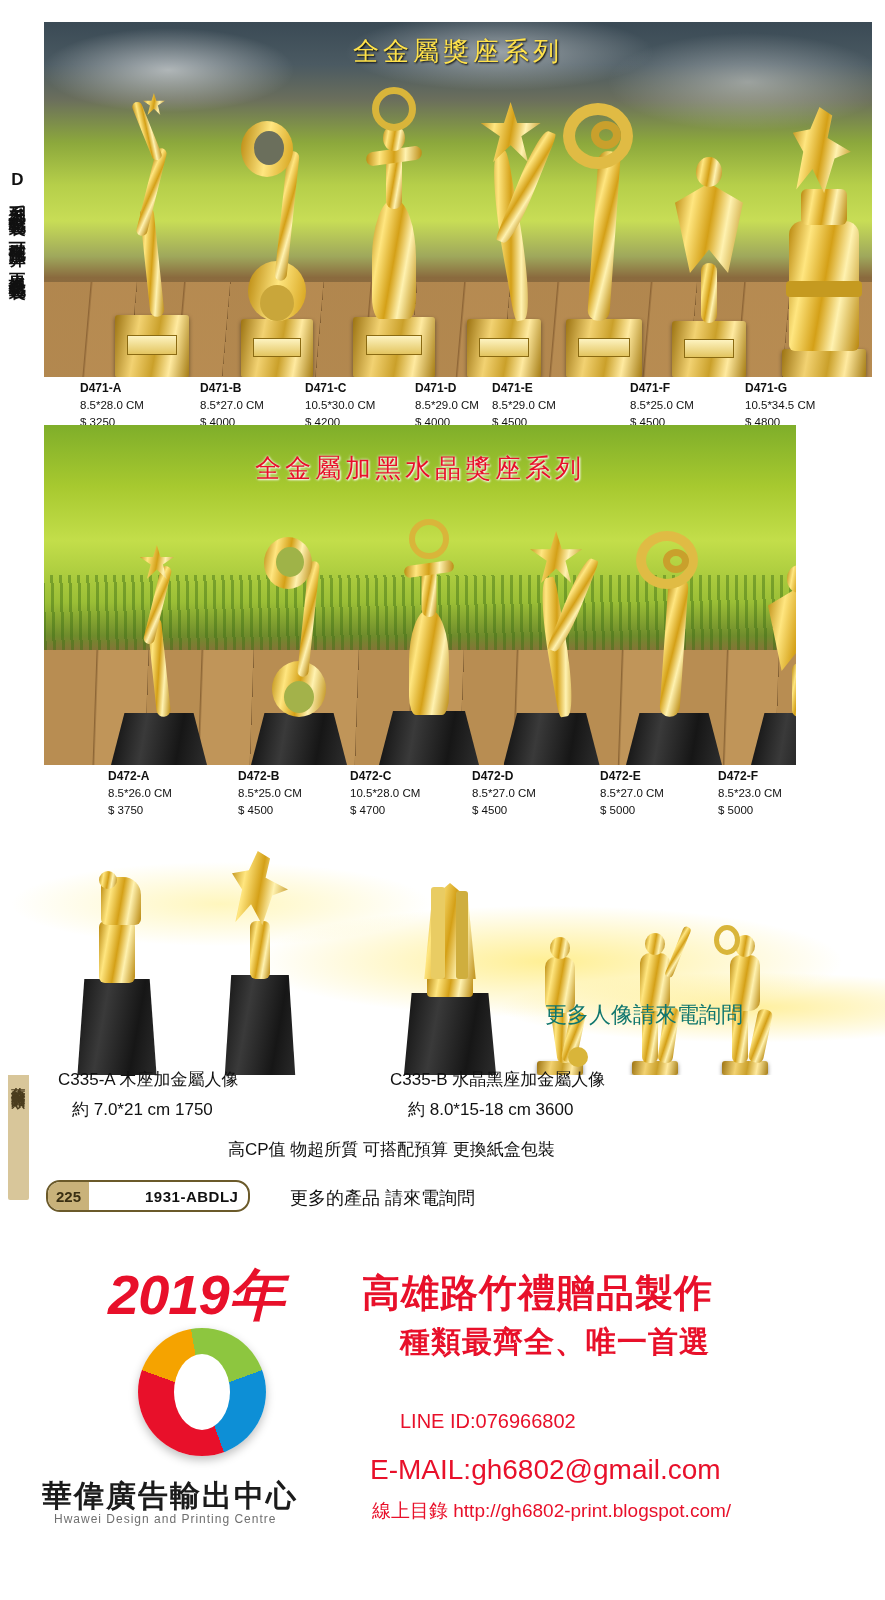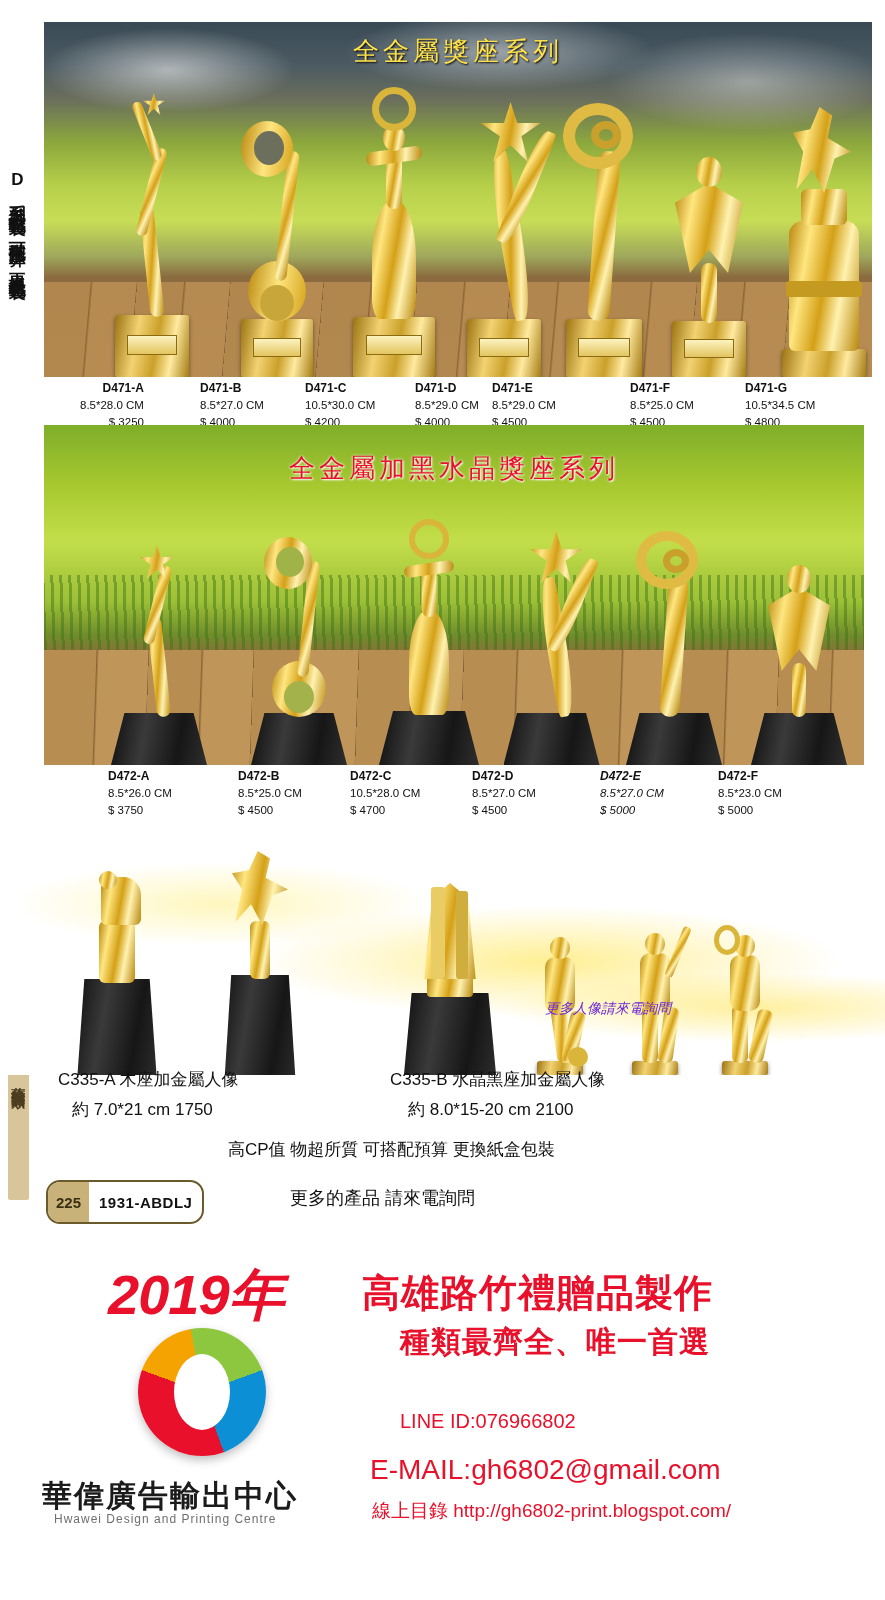--- a/index.html
+++ b/index.html
@@ -54,21 +54,21 @@
       radial-gradient(ellipse 200px 70px at 85% 50%, rgba(255,255,255,.40), rgba(255,255,255,0) 70%);
   }
   #panel1 .deck {
     position: absolute; left: 0; bottom: 0; width: 100%; height: 95px;
     background:
       repeating-linear-gradient(95deg,
         #b3884f 0px, #b3884f 46px, #8e6536 47px, #b88c52 49px, #b88c52 92px, #7d5a30 93px);
     opacity: .95;
   }
   #panel2 {
-    left: 44px; top: 425px; width: 820px; height: 340px;
+    left: 44px; top: 425px; width: 752px; height: 340px;
     background:
       linear-gradient(to bottom,
         #7fae2a 0%, #a7c92f 18%, #c3de4a 34%, #9bbf36 52%,
         #6f8c2c 62%, #8d6a3b 68%, #b0874f 100%);
   }
   #panel2 .grass {
     position: absolute; left: 0; top: 150px; width: 100%; height: 80px;
     background:
       repeating-linear-gradient(88deg, rgba(60,110,20,.45) 0 3px, rgba(140,190,50,.0) 3px 9px);
   }
@@ -143,29 +143,29 @@
     position: absolute;
     font-size: 17px;
     color: #111;
     white-space: nowrap;
   }
   #c335a-name { left: 58px; top: 1068px; font-weight: normal; }
   #c335a-dim  { left: 72px; top: 1098px; }
   #c335b-name { left: 390px; top: 1068px; }
   #c335b-dim  { left: 408px; top: 1098px; }
   #cp-line    { left: 228px; top: 1138px; font-size: 17px; }
-  #more-call  { left: 545px; top: 1000px; font-size: 14px; color: #6d28d9; font-style: italic; }
+  #more-call  { left: 545px; top: 1000px; font-size: 22px; color: #0f766e; }
   #more-prod  { left: 290px; top: 1186px; font-size: 18px; }
 
   
   #badge {
     position: absolute; left: 46px; top: 1180px;
     display: flex; align-items: stretch;
     border: 2px solid #6b5a2a; border-radius: 14px;
-    overflow: hidden; background: #fff; height: 44px;
+    overflow: hidden; background: #fff; height: 32px; gap: 46px;
   }
   #badge .num {
     background: #c9b27a; color: #3a2f12; font-weight: bold;
     padding: 3px 8px; font-size: 15px; display: flex; align-items: center;
   }
   #badge .sku {
     padding: 3px 10px; font-weight: bold; font-size: 15px; color: #111;
     display: flex; align-items: center; letter-spacing: .5px;
   }
 
@@ -283,21 +283,21 @@
     <div class="trophy" style="left:725px; width:110px; height:340px;">
       <div class="base-gold" style="width:84px;height:28px;"></div>
       <div class="fig" style="bottom:26px;width:70px;height:130px;border-radius:14px 14px 6px 6px;"></div>
       <div class="fig" style="bottom:80px;width:76px;height:16px;border-radius:4px;background:#c59a20;"></div>
       <div class="fig" style="bottom:152px;width:46px;height:36px;border-radius:6px;"></div>
       <div class="fig" style="bottom:184px;left:48%;width:58px;height:86px;clip-path:polygon(46% 0,68% 10%,60% 36%,100% 52%,72% 60%,54% 100%,34% 72%,6% 96%,18% 52%,0 30%,30% 26%);border-radius:0;"></div>
     </div>
   </div>
 
   <div class="captions" style="top:380px;height:40px;">
-    <div class="cap" style="left:80px; top:0;text-align:right;">
+    <div class="cap" style="left:80px; top:0;">
       <span class="code">D471-A</span>
       <span class="dim">8.5*28.0 CM</span>
       <span class="price">$ 3250</span>
     </div>
     <div class="cap" style="left:200px; top:0;">
       <span class="code">D471-B</span>
       <span class="dim">8.5*27.0 CM</span>
       <span class="price">$ 4000</span>
     </div>
     <div class="cap" style="left:305px; top:0;">
@@ -392,21 +392,21 @@
     <div class="cap" style="left:350px; top:0;">
       <span class="code">D472-C</span>
       <span class="dim">10.5*28.0 CM</span>
       <span class="price">$ 4700</span>
     </div>
     <div class="cap" style="left:472px; top:0;">
       <span class="code">D472-D</span>
       <span class="dim">8.5*27.0 CM</span>
       <span class="price">$ 4500</span>
     </div>
-    <div class="cap" style="left:600px; top:0;font-style:italic;">
+    <div class="cap" style="left:600px; top:0;">
       <span class="code">D472-E</span>
       <span class="dim">8.5*27.0 CM</span>
       <span class="price">$ 5000</span>
     </div>
     <div class="cap" style="left:718px; top:0;">
       <span class="code">D472-F</span>
       <span class="dim">8.5*23.0 CM</span>
       <span class="price">$ 5000</span>
     </div>
   </div>
@@ -461,21 +461,21 @@
       <div class="fig" style="bottom:118px;width:20px;height:22px;border-radius:50%;"></div>
       <div class="fig" style="bottom:120px;left:28%;width:26px;height:30px;border:5px solid #d9b53a;border-radius:50%;background:transparent;"></div>
     </div>
 
     <div class="c-line" id="more-call" style="position:absolute;left:545px;top:175px;">更多人像請來電詢問</div>
   </div>
 
   <div class="c-line" id="c335a-name">C335-A  木座加金屬人像</div>
   <div class="c-line" id="c335a-dim">約 7.0*21 cm      1750</div>
   <div class="c-line" id="c335b-name">C335-B  水晶黑座加金屬人像</div>
-  <div class="c-line" id="c335b-dim">約 8.0*15-20 cm   2100</div>
+  <div class="c-line" id="c335b-dim">約 8.0*15-18 cm   3600</div>
   <div class="c-line" id="cp-line">高CP值 物超所質  可搭配預算 更換紙盒包裝</div>
   <div class="c-line" id="more-prod">更多的產品   請來電詢問</div>
 
   <div id="badge">
     <div class="num">225</div>
     <div class="sku">1931-ABDLJ</div>
   </div>
 
   <div id="footer">
     <div id="year">2019年</div>

